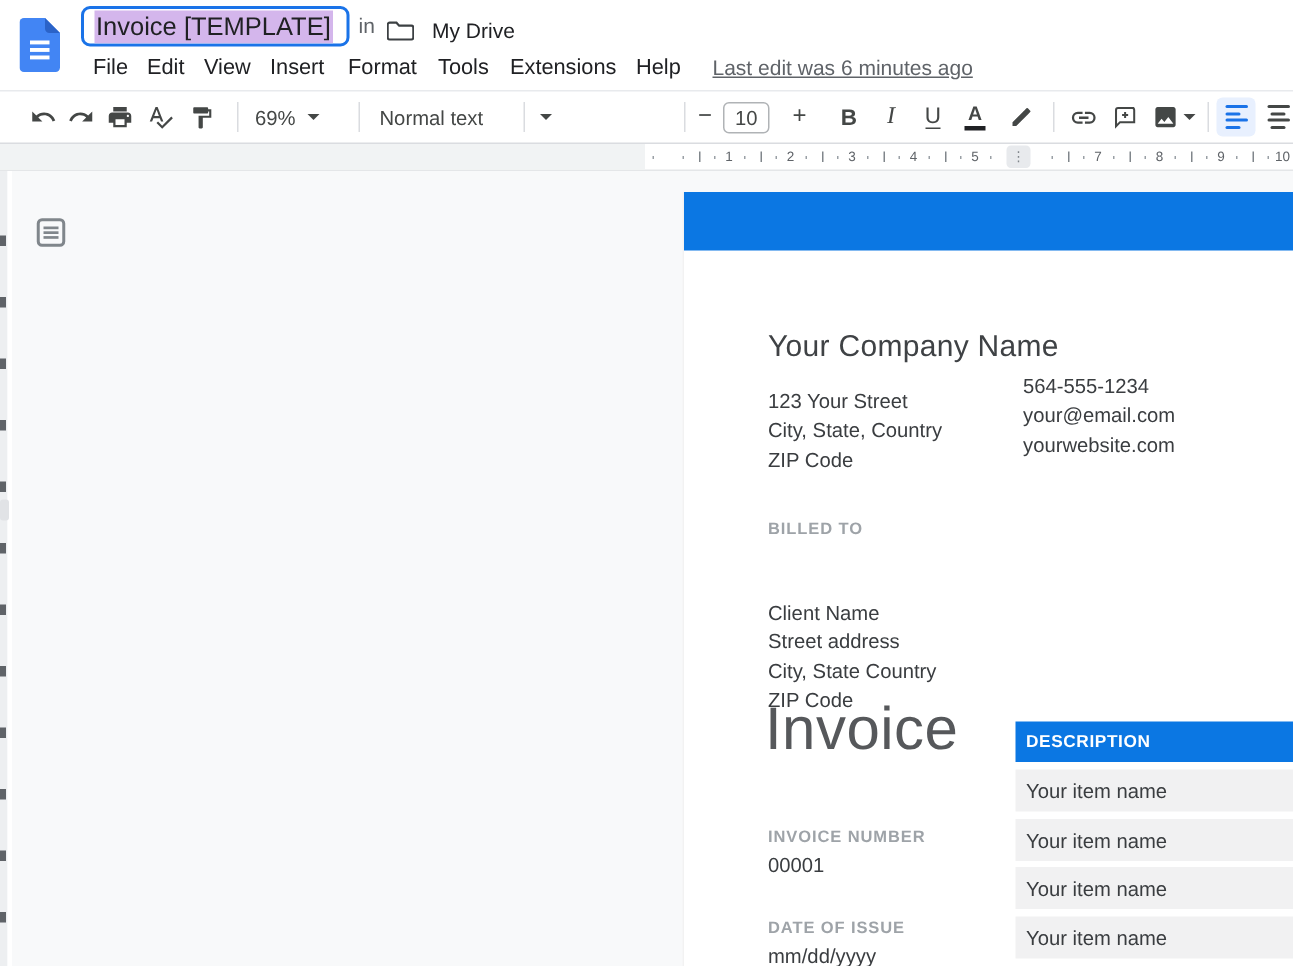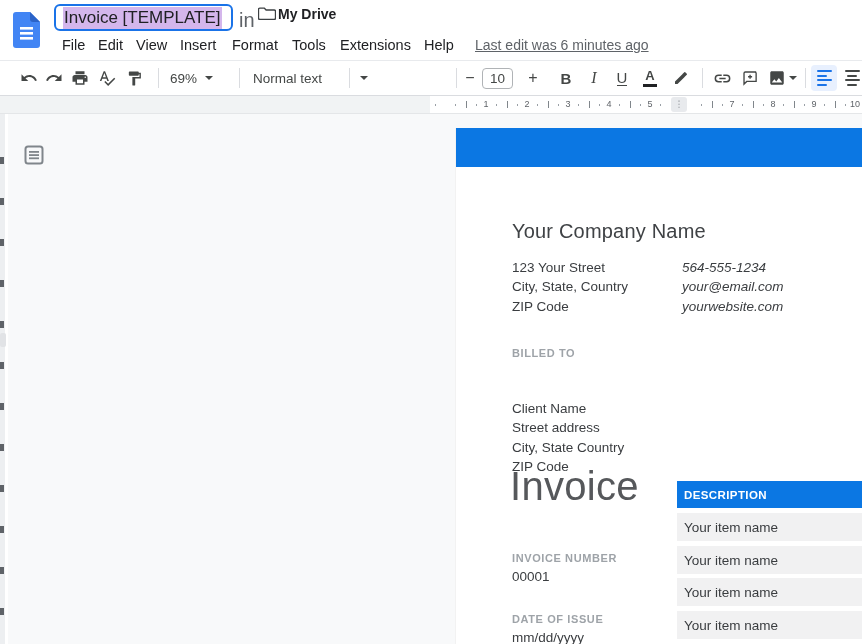--- a/index.html
+++ b/index.html
@@ -12,22 +12,22 @@
 
   
   .topbar { position:absolute; left:0; top:0; width:862px; height:60px; background:#fff; }
   .docs-logo { position:absolute; left:13px; top:12px; width:27px; height:36px; cursor:pointer; }
   .title-input {
     position:absolute; left:54px; top:4px; width:179px; height:27px;
     border:2px solid #1a73e8; border-radius:6px; background:#fff;
     display:flex; align-items:center; padding-left:7px; overflow:hidden;
   }
   .title-input .seltext { font-size:17px; color:#202124; background:#d4b6ec; padding:1px 1px; white-space:nowrap; }
-  .in-label { position:absolute; left:239px; top:9px; font-size:20px; color:#5f6368;text-align:center; }
-  .drive-chip { position:absolute; left:258px; top:6px; height:22px; display:flex; align-items:flex-start; gap:2px; cursor:pointer;font-weight:bold; }
+  .in-label { position:absolute; left:239px; top:9px; font-size:14px; color:#5f6368;text-align:center; }
+  .drive-chip { position:absolute; left:258px; top:6px; height:22px; display:flex; align-items:flex-end; gap:12px; cursor:pointer; }
   .drive-chip .loc { font-size:14px; color:#202124; }
   .menubar { position:absolute; left:0; top:35px; width:660px; height:22px; }
   .menu-item { position:absolute; top:2px; font-size:14.5px; color:#202124; cursor:pointer; }
   .last-edit { position:absolute; left:475px; top:37px; font-size:14px; color:#5f6368; text-decoration:underline; cursor:pointer; white-space:nowrap; }
 
   
   .toolbar {
     position:absolute; left:0; top:60px; width:862px; height:36px; background:#fff;
     border-top:1px solid #e8eaed; border-bottom:1px solid #dadce0;
   }
@@ -66,21 +66,21 @@
   .vmark { position:absolute; left:0; width:4px; height:7px; background:#5f6368; }
   .vhandle { position:absolute; left:0; top:219px; width:6px; height:14px; background:#e1e3e6; border-radius:2px; }
   .outline-btn { position:absolute; left:24px; top:31px; width:20px; height:20px; cursor:pointer; }
 
   .page { position:absolute; left:455px; top:14px; width:407px; height:516px; background:#fff; border-left:1px solid rgba(0,0,0,0.05); }
   .page-bluebar { position:absolute; left:0; top:0; width:407px; height:39px; background:#0b77e3; }
 
   .company-name { position:absolute; left:56px; top:92px; font-size:20px; color:#3f4245; letter-spacing:0.2px; cursor:text; }
   .doc-line { font-size:13.5px; color:#3a3d40; line-height:19.3px; cursor:text; }
   .addr-col1 { position:absolute; left:56px; top:130px; }
-  .addr-col2 { position:absolute; left:226px; top:130px;font-style:italic; }
+  .addr-col2 { position:absolute; left:226px; top:120px; }
   .mini-label { position:absolute; font-size:11px; font-weight:bold; color:#9ea3a8; letter-spacing:0.6px; cursor:text; }
   .billed-lines { position:absolute; left:56px; top:235px;margin-top:36px; }
   .invoice-heading { position:absolute; left:54px; top:336px; font-size:40px; color:#56585b; letter-spacing:0.3px; cursor:text; }
   .inv-value { position:absolute; left:56px; font-size:13.5px; color:#3a3d40; cursor:text; }
 
   .desc-table { position:absolute; left:221px; top:0; width:187px; height:516px; }
   .desc-header { position:absolute; left:0; top:353px; width:187px; height:27px; background:#0b77e3;
     display:flex; align-items:center; padding-left:7px; }
   .desc-header span { font-size:11.5px; font-weight:bold; color:#fff; letter-spacing:0.4px; }
   .desc-row { position:absolute; left:0; width:187px; height:28px; background:#f1f1f2;

